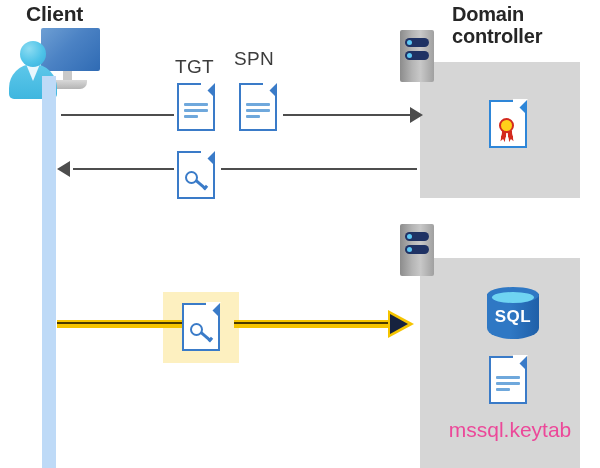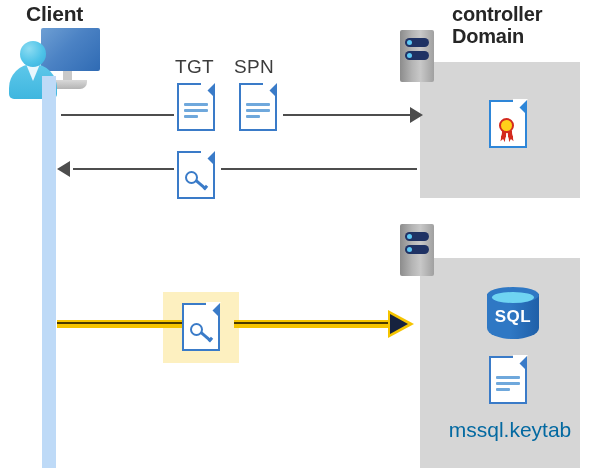--- a/index.html
+++ b/index.html
@@ -218,21 +218,21 @@
   #doc-keytab { left: 489px; top: 356px; }
 
   
   .doc-label {
     position: absolute;
     font-size: 19px;
     color: #3c3c3c;
     letter-spacing: 0.3px;
   }
   #label-tgt { left: 175px; top: 56px; }
-  #label-spn { left: 234px; top: 56px; text-align: center; }
+  #label-spn { left: 234px; top: 48px; text-align: center; }
 
   
   .arrow-line {
     position: absolute;
     height: 2px;
     background: #4d4d4d;
   }
   #arrow1-seg1 { left: 61px;  top: 114px; width: 113px; }
   #arrow1-seg2 { left: 283px; top: 114px; width: 131px; }
   #arrow1-head {
@@ -327,21 +327,21 @@
   }
 
   
   #keytab-caption {
     position: absolute;
     left: 420px;
     top: 418px;
     width: 180px;
     text-align: center;
     font-size: 21px;
-    color: #0369a1;
+    color: #ec4899;
   }
 </style>
 </head>
 <body>
 
 <div id="canvas">
 
   <div class="title" id="client-title">Client</div>
 
   <div id="client-icon">
@@ -354,22 +354,22 @@
   </div>
 
   <div id="client-lifeline"></div>
 
   <div class="panel" id="dc-panel"></div>
   <div class="rack" id="dc-rack">
     <div class="bar b1"></div>
     <div class="bar b2"></div>
   </div>
   <div class="title" id="dc-title">
+    <div>Domain</div>
     <div>controller</div>
-    <div>Domain</div>
   </div>
 
   <div class="doc cert" id="doc-cert">
     <div class="sheet"></div>
     <div class="fold"></div>
     <div class="fold-cut"></div>
     <div class="cert-tail t1"></div>
     <div class="cert-tail t2"></div>
     <div class="cert-seal"></div>
   </div>

